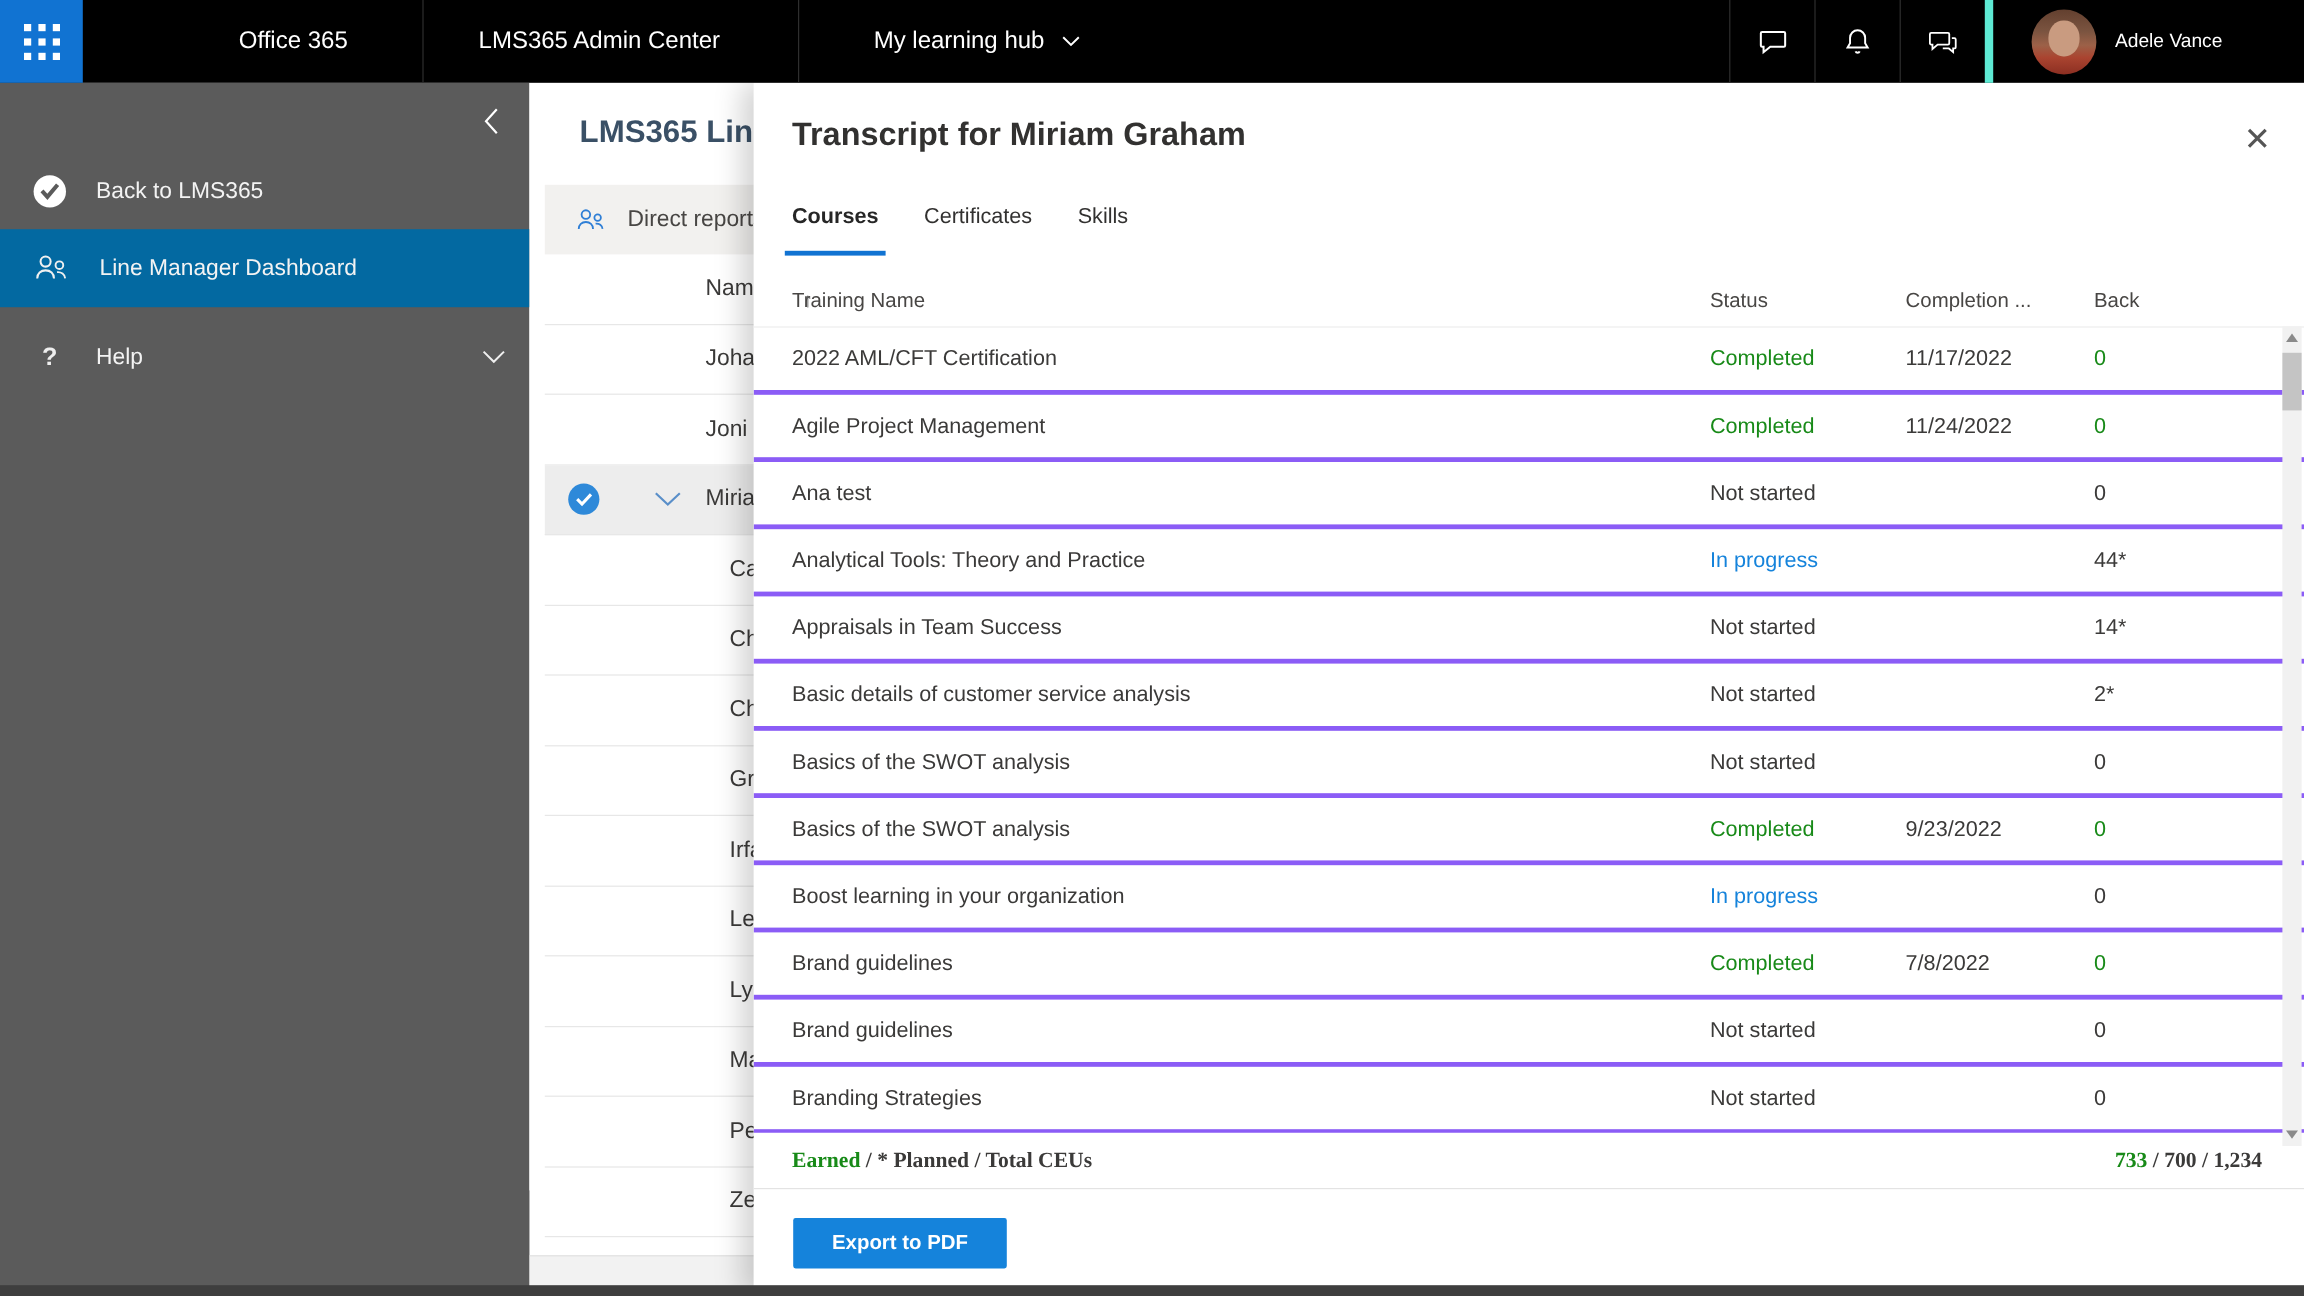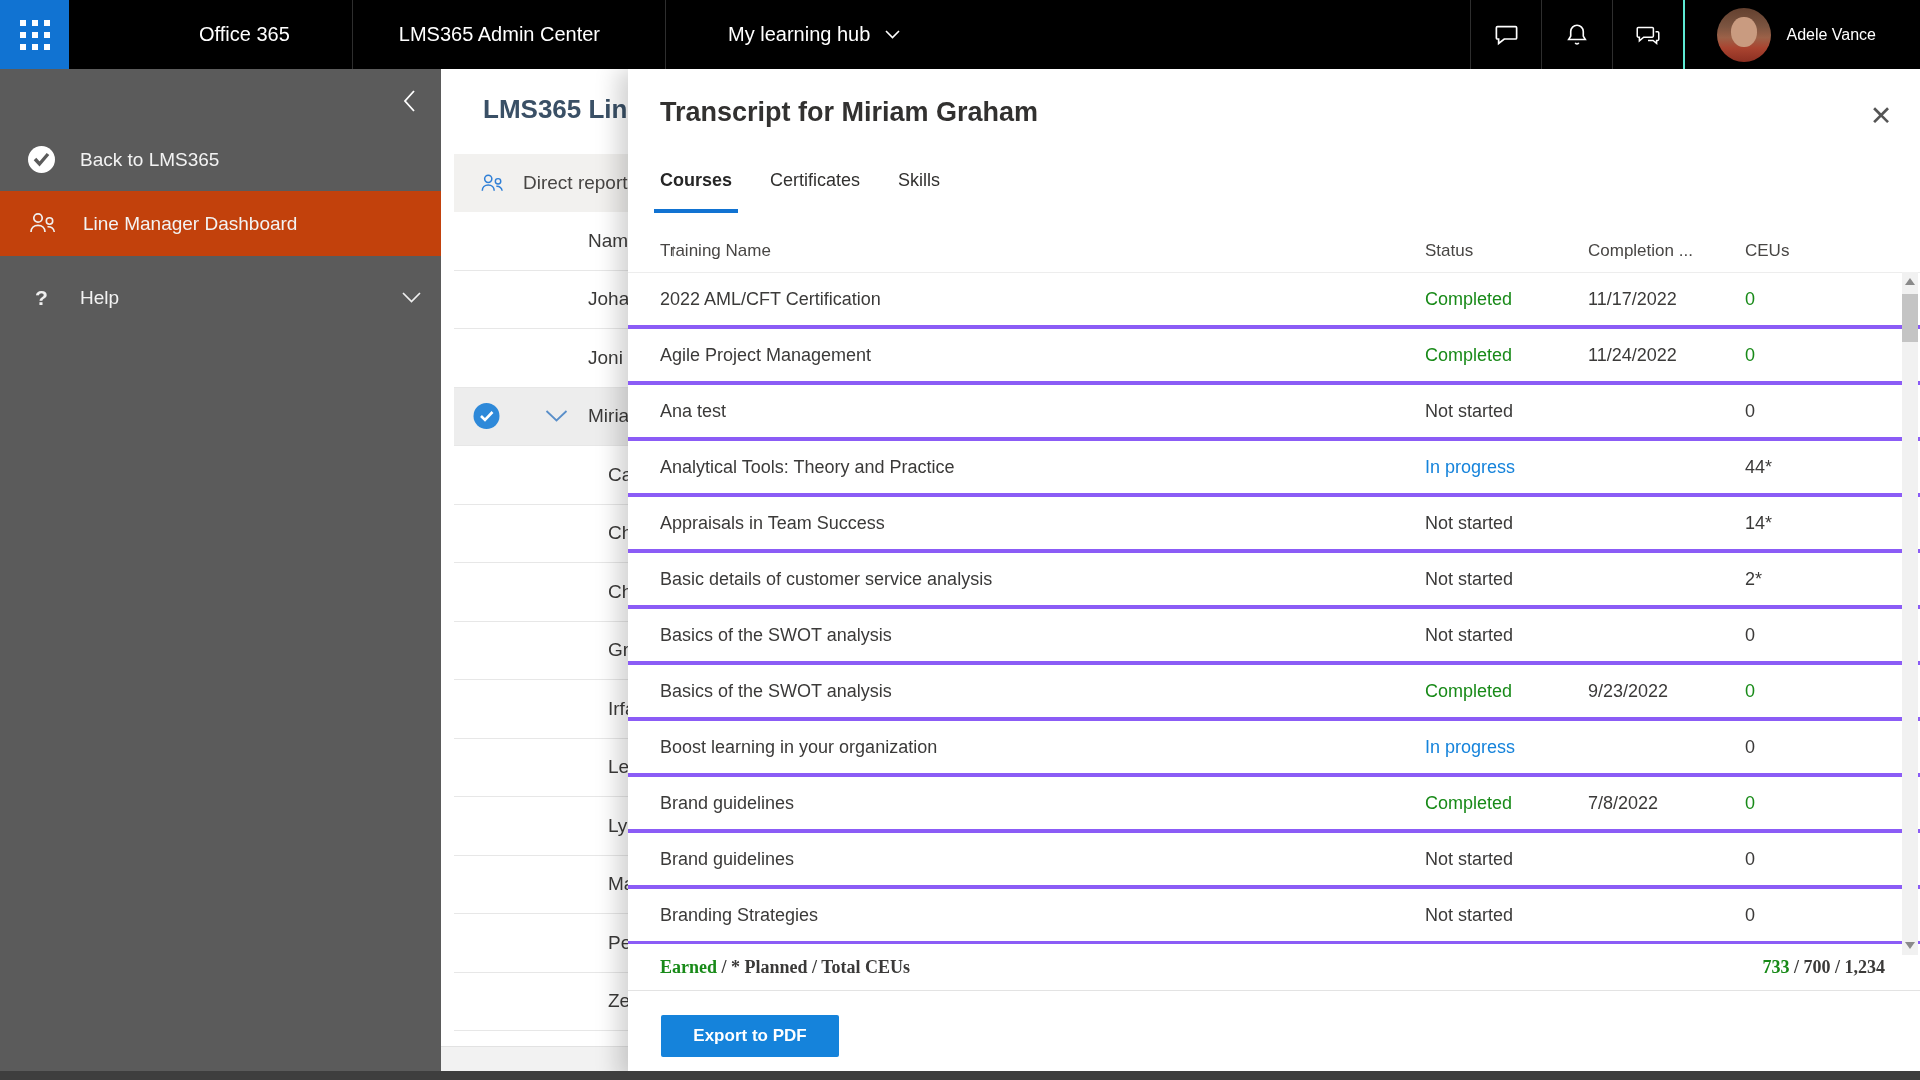--- a/index.html
+++ b/index.html
@@ -15,36 +15,36 @@
   .waffle-grid { display:grid; grid-template-columns:repeat(3,6px); grid-template-rows:repeat(3,6px);
                  gap:6px; }
   .waffle-grid i { background:#fff; }
   .tb-item { display:flex; align-items:center; font-size:20px; white-space:nowrap; cursor:pointer; }
   .tb-office { padding:0 62px 0 130px; }
   .tb-admin  { border-left:1px solid #2e2e2e; padding:0 65px 0 46px; }
   .tb-hub    { border-left:1px solid #2e2e2e; padding:0 40px 0 62px; gap:15px; }
   .tb-right  { margin-left:auto; display:flex; align-items:stretch; }
   .tb-iconbtn { width:71px; border-left:1px solid #2e2e2e; display:flex; align-items:center;
                 justify-content:center; cursor:pointer; }
-  .tb-user { border-left:2px solid #5eead4; display:flex; align-items:center; gap:15px;
-             padding:0 44px 0 32px; cursor:pointer; }
+  .tb-user { border-left:7px solid #5eead4; display:flex; align-items:center; gap:15px;
+             padding:0 68px 0 32px; cursor:pointer; }
   .avatar { width:54px; height:54px; border-radius:50%; position:relative; overflow:hidden;
             background:linear-gradient(180deg,#63402f 0%,#7b5440 34%,#9c6148 55%,#aa4430 74%,#8c2f22 100%); }
   .avatar::before { content:''; position:absolute; left:50%; top:9px; transform:translateX(-50%);
             width:26px; height:30px; border-radius:48%; background:#c99b80; }
 
   
   .sidebar { position:absolute; left:0; top:69px; width:441px; height:1011px; background:#5b5b5b;
              z-index:30; color:#f3f3f3;padding-left:32px; }
   .collapse-btn { position:absolute; right:18px; top:18px; width:28px; height:28px; cursor:pointer;
                   display:flex; align-items:center; justify-content:center; }
   .side-item { position:absolute; left:0; width:441px; height:65px; display:flex; align-items:center;
                gap:25px; padding-left:28px; font-size:19px; cursor:pointer; }
   .si-back { top:58px; }
-  .si-lmd  { top:122px; background:#c2410c;text-align:center; }
+  .si-lmd  { top:122px; background:#0369a1;text-align:center; }
   .si-help { top:196px; }
   .lms-logo { width:27px; height:27px; border-radius:50%; background:#fff; display:flex;
               align-items:center; justify-content:center; flex:0 0 auto; }
   .help-q { width:27px; text-align:center; font-size:21px; font-weight:bold; color:#efefef; }
   .side-chev { position:absolute; right:20px; }
 
   
   .bgpage { position:absolute; left:441px; top:69px; width:1479px; height:1011px; background:#fff;
             z-index:10; overflow:hidden; }
   .bg-title { position:absolute; left:42px; top:25px; font-size:26px; font-weight:bold; color:#3a5066;
@@ -297,21 +297,21 @@
       <div class="tab">Skills</div>
     </nav>
 
     <div class="thead">
       <span class="col c-name">
         <span>Training Name</span>
           <span class="sort-arrow">↑</span>
       </span>
       <span class="c-status">Status</span>
       <span class="c-date">Completion ...</span>
-      <span class="c-ceu">CEUs</span>
+      <span class="c-ceu">Back</span>
     </div>
 
     <div class="t-rows" id="course-rows">
         <div class="t-row">
           <span class="c-name">2022 AML/CFT Certification</span>
           <span class="c-status st-green">Completed</span>
           <span class="c-date">11/17/2022</span>
           <span class="c-ceu st-green">0</span>
         </div>
         <div class="t-row">

